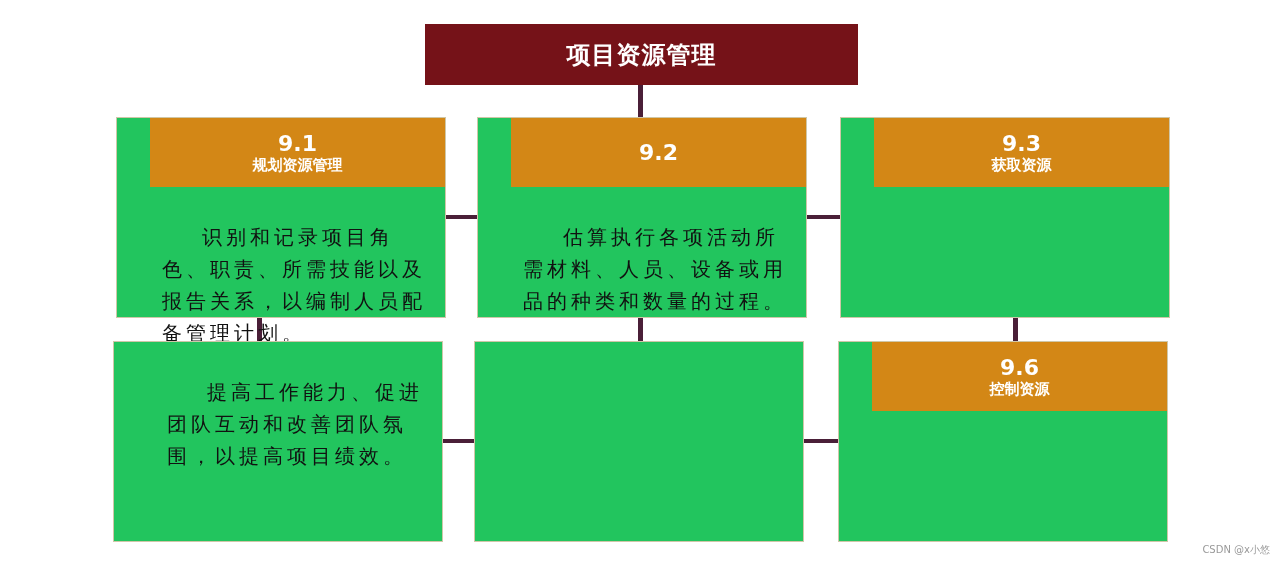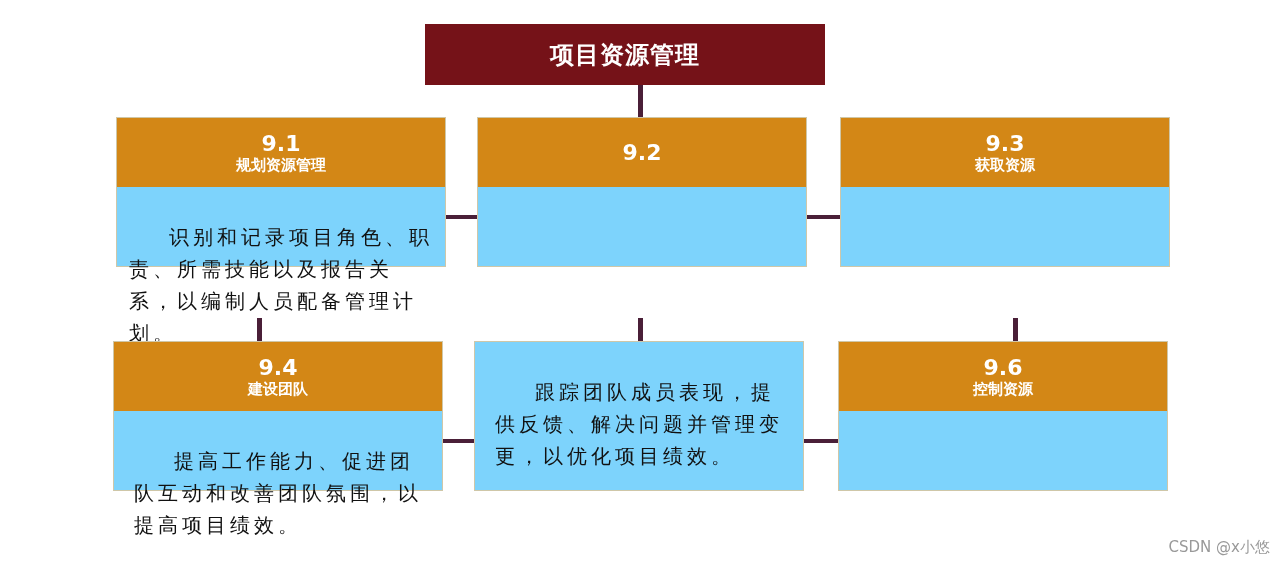--- a/index.html
+++ b/index.html
@@ -3,46 +3,46 @@
 <meta charset="utf-8">
 <style>
   html, body { margin:0; padding:0; }
   body {
     width:1280px; height:563px; position:relative; overflow:hidden;
     background:#ffffff;
     font-family: "DejaVu Sans", "Liberation Sans", sans-serif;
   }
   .line { position:absolute; background:#4a1f38; }
   .root {
-    position:absolute; left:425px; top:24px; width:400px; height:61px;
+    position:absolute; left:425px; top:24px; width:433px; height:61px;
     background:#751218; color:#fff;
     display:flex; align-items:center; justify-content:center;
     font-size:24px; font-weight:bold; letter-spacing:1px;
   }
   .card {
-    position:absolute; width:330px; height:150px;
-    background:#7dd3fc; border:1px solid #cfc7a8; box-sizing:border-box;
+    position:absolute; width:330px; height:201px;
+    background:#22c55e; border:1px solid #cfc7a8; box-sizing:border-box;padding-left:33px;
   }
   .card .head {
     background:#d38716; color:#fff; height:69px;
     display:flex; flex-direction:column; align-items:center; justify-content:center;
     font-weight:bold; line-height:1.15;
   }
   .card .num { font-size:22px; }
   .card .title { font-size:15px; }
   .card .body {
     padding:10px 12px 0 12px;
     font-family: "DejaVu Serif", "Liberation Serif", serif;
     font-size:20px; line-height:32px; color:#111;
     letter-spacing:4px;
   }
   .indent { text-indent:2em;margin-top:24px; }
   .center { text-align:center; }
   .watermark {
-    position:absolute; right:10px; bottom:6px; font-size:15px; color:#999;margin-left:40px;
+    position:absolute; right:10px; bottom:6px; font-size:10px; color:#999;margin-left:40px;
   }
 </style>
 </head>
 <body>
 
 <div class="line" style="left:638px; top:85px; width:5px; height:32px;"></div>
 <div class="line" style="left:445px; top:215px; width:32px; height:4px;"></div>
 <div class="line" style="left:806px; top:215px; width:34px; height:4px;"></div>
 <div class="line" style="left:257px; top:318px; width:5px; height:23px;"></div>
 <div class="line" style="left:638px; top:318px; width:5px; height:23px;"></div>
@@ -59,39 +59,35 @@
     <span class="num">9.1</span>
     <span class="title">规划资源管理</span>
   </div>
   <div class="body indent">识别和记录项目角色、职责、所需技能以及报告关系，以编制人员配备管理计划。</div>
 </div>
 
 <div class="card" style="left:477px; top:117px;">
   <div class="head">
     <span class="num">9.2</span>
   </div>
+  <div class="body indent">估算执行各项活动所需材料、人员、设备或用品的种类和数量的过程。</div>
 </div>
 
 <div class="card" style="left:840px; top:117px;">
   <div class="head">
     <span class="num">9.3</span>
     <span class="title">获取资源</span>
   </div>
 </div>
 
 <div class="card" style="left:113px; top:341px;">
-  <div class="head">
-    <span class="num">9.4</span>
-    <span class="title">建设团队</span>
-  </div>
   <div class="body indent" style="padding-left:20px;">提高工作能力、促进团队互动和改善团队氛围，以提高项目绩效。</div>
 </div>
 
 <div class="card" style="left:474px; top:341px;">
-  <div class="body indent" style="padding-left:20px;">跟踪团队成员表现，提供反馈、解决问题并管理变更，以优化项目绩效。</div>
 </div>
 
 <div class="card" style="left:838px; top:341px;">
   <div class="head">
     <span class="num">9.6</span>
     <span class="title">控制资源</span>
   </div>
 </div>
 
 <div class="watermark">CSDN @x小悠</div>

